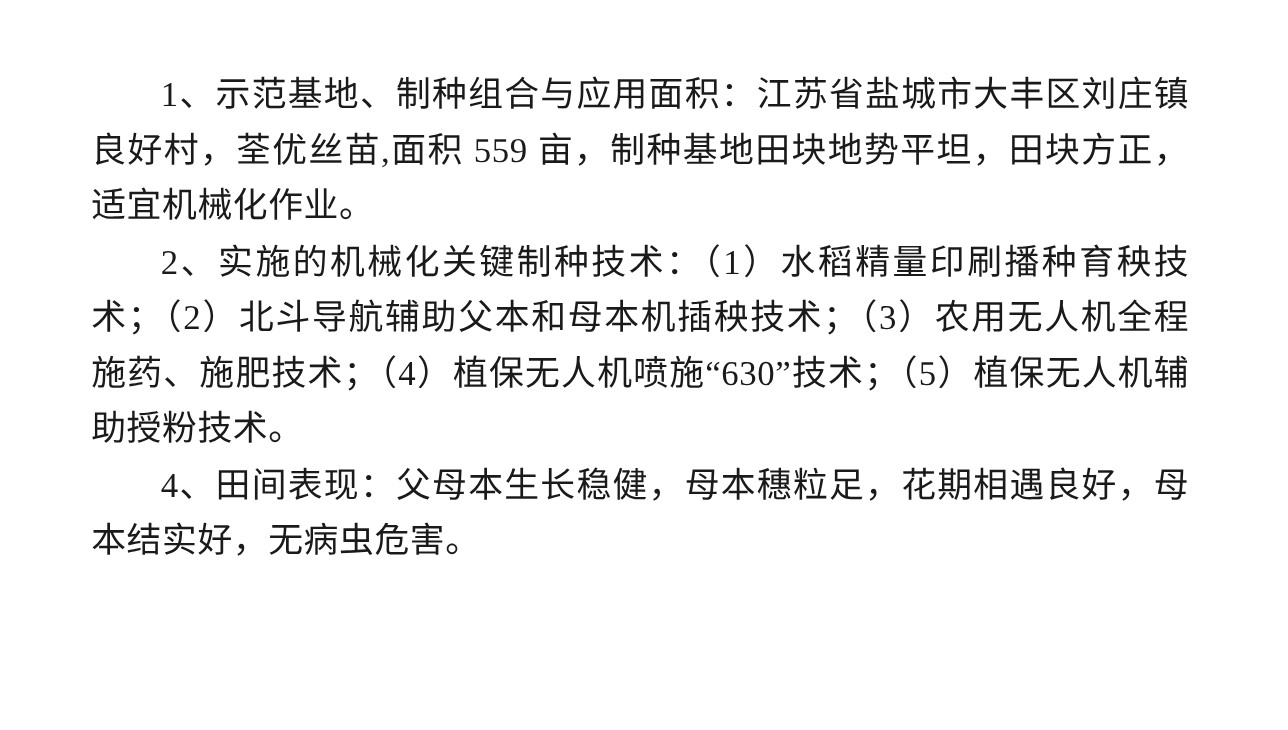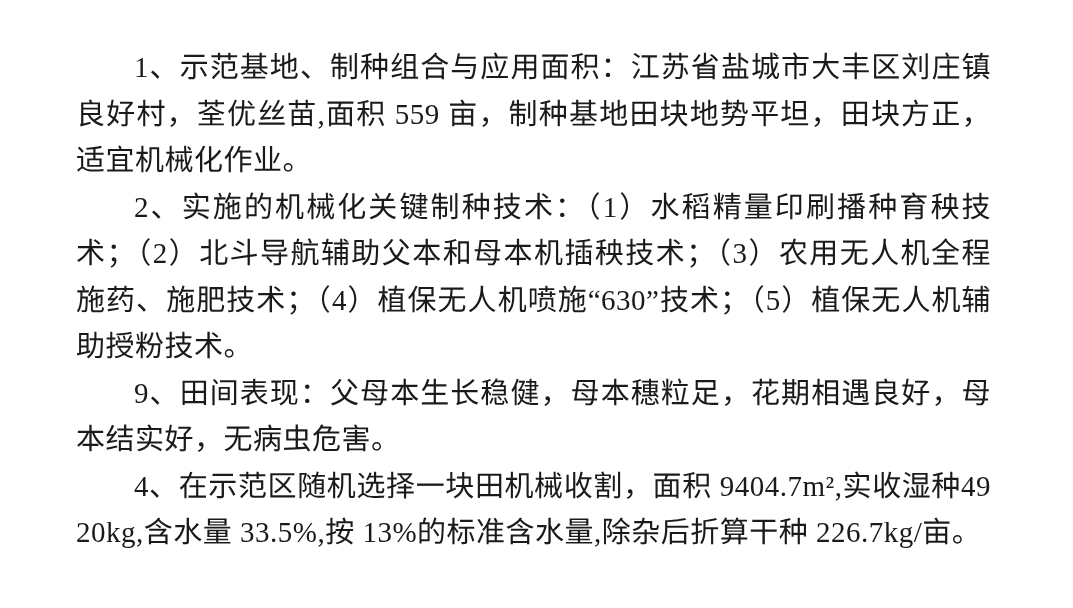--- a/index.html
+++ b/index.html
@@ -9,21 +9,21 @@
     }
     body {
       width: 1073px;
       height: 608px;
       overflow: hidden;
     }
     .doc-page {
       box-sizing: border-box;
       width: 1073px;
       height: 608px;
-      padding: 44px 82px 0 76px;
+      padding: 56px 82px 0 76px;
       background: #ffffff;
       font-family: "Liberation Serif", "DejaVu Serif", serif;
       color: #1a1a1a;
     }
     .doc-page p.para {
       margin: 0;
       font-size: 29px;
       line-height: 46.5px;
       font-weight: 500;
       text-indent: 2em;
@@ -32,15 +32,14 @@
       letter-spacing: 0.5px;
       word-break: break-all;
     }
   </style>
 </head>
 <body>
 
 <div class="doc-page">
   <p class="para">1、示范基地、制种组合与应用面积：江苏省盐城市大丰区刘庄镇良好村，荃优丝苗,面积 559 亩，制种基地田块地势平坦，田块方正，适宜机械化作业。</p>
   <p class="para">2、实施的机械化关键制种技术：（1）水稻精量印刷播种育秧技术；（2）北斗导航辅助父本和母本机插秧技术；（3）农用无人机全程施药、施肥技术；（4）植保无人机喷施“630”技术；（5）植保无人机辅助授粉技术。</p>
-  <p class="para">9、田间表现：父母本生长稳健，母本穗粒足，花期相遇良好，母本结实好，无病虫危害。</p>
-  <p class="para">4、在示范区随机选择一块田机械收割，面积 9404.7m²,实收湿种4920kg,含水量 33.5%,按 13%的标准含水量,除杂后折算干种 226.7kg/亩。</p>
+  <p class="para">4、田间表现：父母本生长稳健，母本穗粒足，花期相遇良好，母本结实好，无病虫危害。</p>
 </div>
 
 </body></html>

